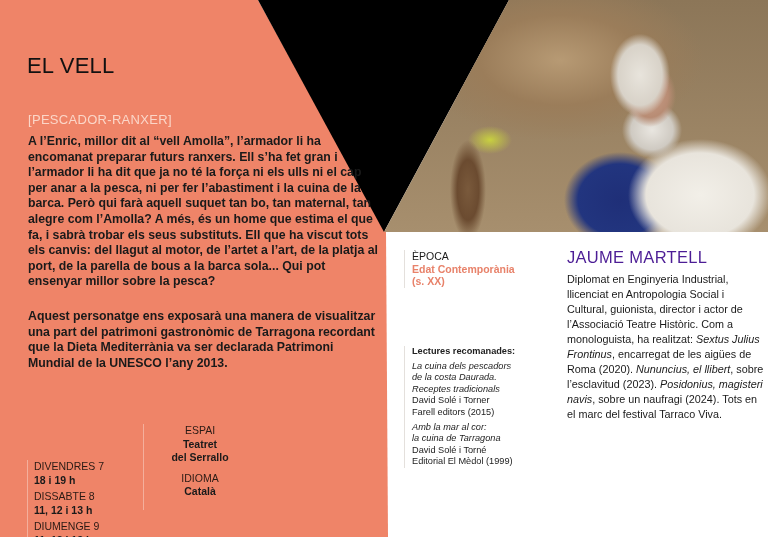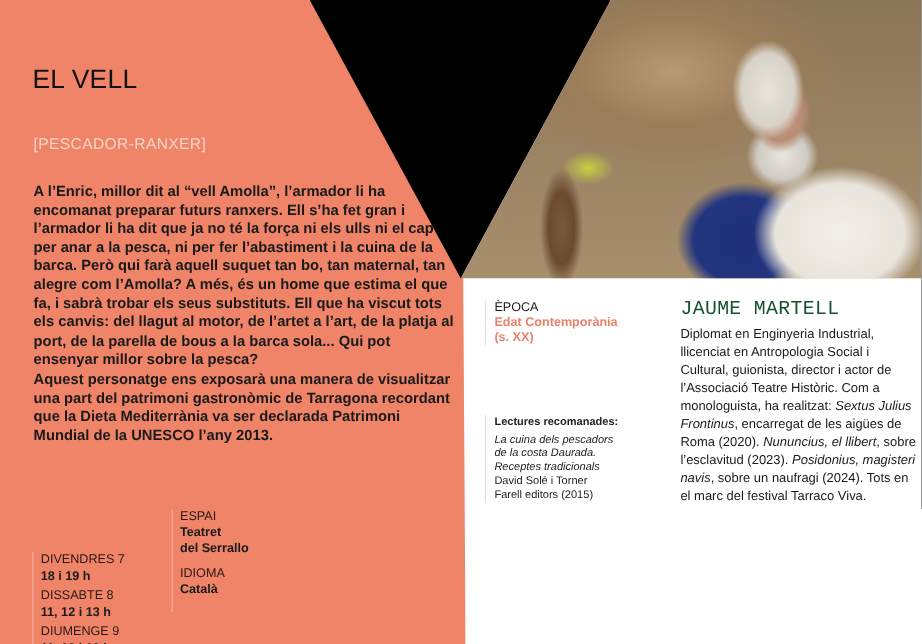--- a/index.html
+++ b/index.html
@@ -42,30 +42,30 @@
   }
   .subtitle {
     position: absolute; left: 28px; top: 112px;
     font-size: 13px; color: #FBD6C8; letter-spacing: 0.3px;
   }
   .desc {
     position: absolute; left: 28px; width: 350px;
     font-size: 12.3px; line-height: 15.6px; font-weight: 700; color: #1a1a1a;
     margin: 0;
   }
-  .desc1 { top: 152px; }
+  .desc1 { top: 134px; }
   .desc2 { top: 309px; }
 
   .info-col {
     position: absolute; top: 424px; padding-left: 6px;
     border-left: 1px solid rgba(255,255,255,0.35);
     font-size: 10.5px; line-height: 13.6px;
   }
   .info-col.dates { left: 27px; width: 100px; height: 86px; margin-top: 36px; }
-  .info-col.venue { left: 143px; width: 100px; height: 86px; }
+  .info-col.venue { left: 143px; width: 100px; height: 86px; text-align: center; }
   .info-label { color: #2a1a14; font-weight: 400; display: block; }
   .info-value { color: #1a1a1a; font-weight: 700; display: block; }
   .gap { margin-top: 3px; }
   .gap-lg { margin-top: 7px; }
 
   .epoca {
     position: absolute; left: 404px; top: 250px; padding-left: 7px;
     border-left: 1px solid #e4e0dc; font-size: 10.5px; line-height: 12.5px;
   }
   .epoca-label { display: block; color: #1a1a1a; }
@@ -75,21 +75,21 @@
     position: absolute; left: 404px; top: 346px; width: 140px; padding-left: 7px;
     border-left: 1px solid #e4e0dc; font-size: 9.2px; line-height: 11.6px; color: #222;
   }
   .readings-head { font-weight: 700; display: block; margin-bottom: 2px; }
   .book { margin-top: 3px; }
   .book .bt { font-style: italic; display: block; }
   .book .bl { display: block; }
 
   .actor-name {
     position: absolute; left: 567px; top: 248px; font-size: 16.5px;
-    color: #14532d; letter-spacing: 0.3px; font-family: Liberation Mono, monospace;
+    color: #4c1d95; letter-spacing: 0.3px;
   }
   .bio {
     position: absolute; left: 567px; top: 272px; width: 200px;
     font-size: 10.8px; line-height: 15px; color: #1a1a1a;
   }
   .bio i { font-style: italic; }
 </style>
 </head>
 <body style="--salmon: #EF8468;">
 
@@ -130,16 +130,22 @@
 
 <div class="readings">
   <span class="readings-head">Lectures recomanades:</span>
   <div class="book">
     <span class="bt">La cuina dels pescadors</span>
     <span class="bt">de la costa Daurada.</span>
     <span class="bt">Receptes tradicionals</span>
     <span class="bl">David Solé i Torner</span>
     <span class="bl">Farell editors (2015)</span>
   </div>
+  <div class="book">
+    <span class="bt">Amb la mar al cor:</span>
+    <span class="bt">la cuina de Tarragona</span>
+    <span class="bl">David Solé i Torné</span>
+    <span class="bl">Editorial El Mèdol (1999)</span>
+  </div>
 </div>
 
 <div class="actor-name">JAUME MARTELL</div>
 <div class="bio"><span>Diplomat en Enginyeria Industrial, llicenciat en Antropologia Social i Cultural, guionista, director i actor de l’Associació Teatre Històric. Com a monologuista, ha realitzat:</span> <i>Sextus Julius Frontinus</i><span>, encarregat de les aigües de Roma (2020).</span> <i>Nununcius, el llibert</i><span>, sobre l’esclavitud (2023).</span> <i>Posidonius, magisteri navis</i><span>, sobre un naufragi (2024). Tots en el marc del festival Tarraco Viva.</span></div>
 
 </body></html>

